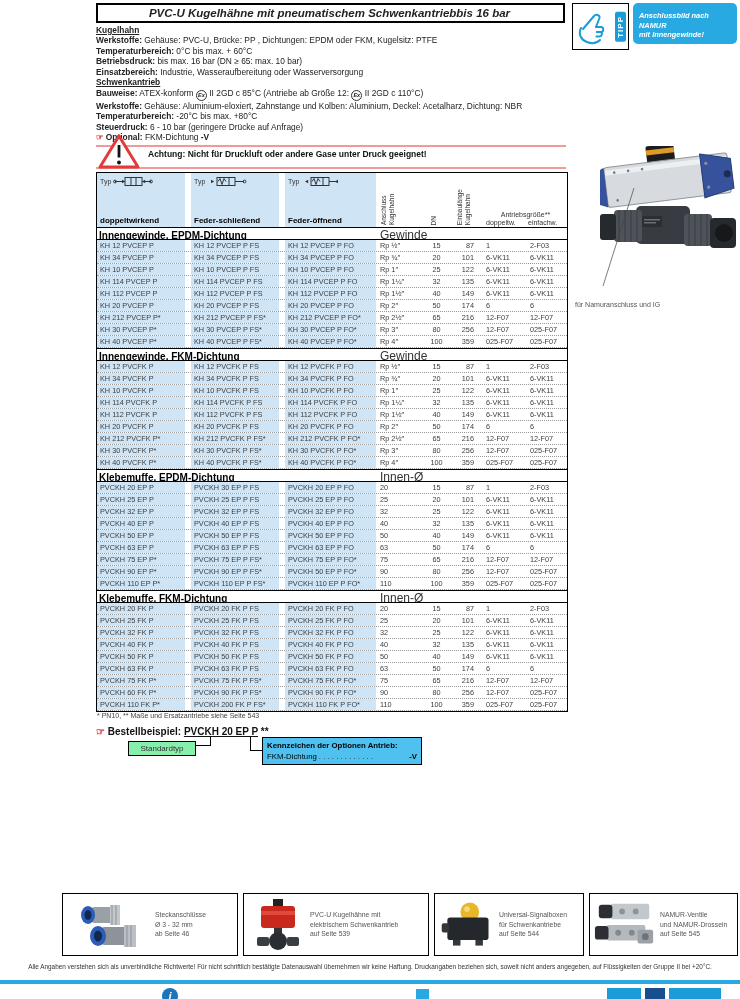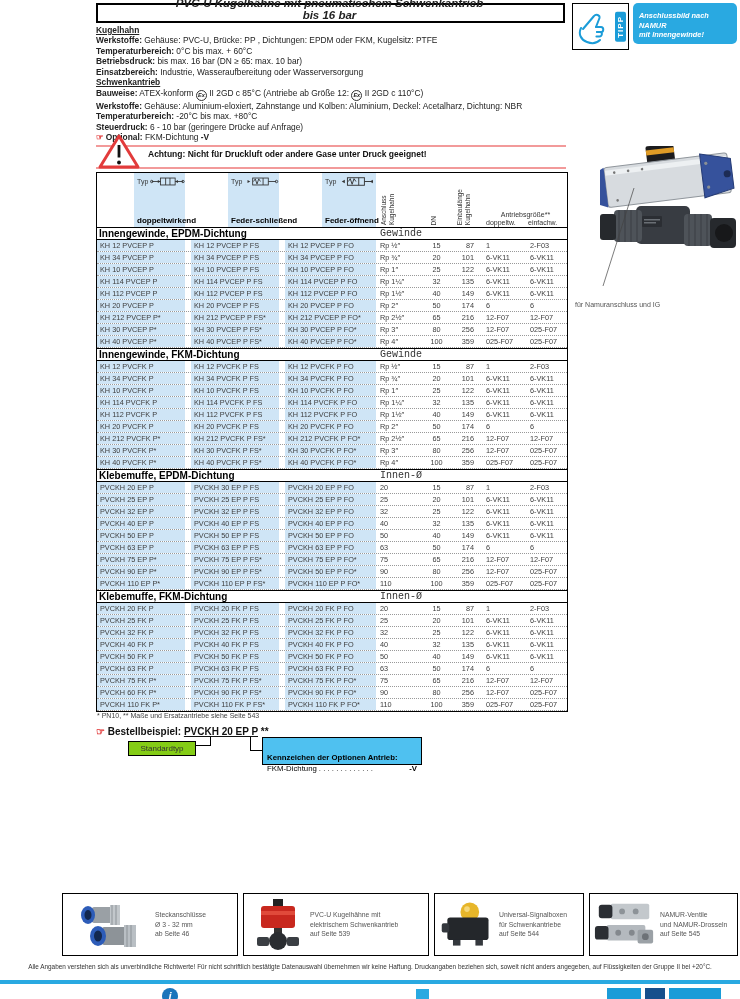--- a/index.html
+++ b/index.html
@@ -1,21 +1,21 @@
 <!DOCTYPE html>
 <html><head>
 <meta charset="utf-8">
 <style>
   html,body{margin:0;padding:0;}
   body{width:740px;height:999px;position:relative;overflow:hidden;background:#fff;
        font-family:"Liberation Sans",sans-serif;color:#222;}
   
   .header-bar{position:absolute;left:96px;top:3px;width:469px;height:20px;border:2px solid #000;
-    box-sizing:border-box;display:flex;justify-content:flex-end;align-items:center;
-    padding:0 8px 0 6px;font-style:italic;font-weight:bold;font-size:11.5px;background:#fff;flex-direction:column;}
+    box-sizing:border-box;display:flex;justify-content:center;align-items:center;
+    padding:0 8px 0 6px;font-style:italic;font-weight:bold;font-size:11.5px;background:#fff;}
   
   .tip-box{position:absolute;left:572px;top:3px;width:57px;height:47px;border:1.5px solid #000;
     box-sizing:border-box;background:#fff;display:flex;align-items:center;justify-content:space-between;padding:2px;}
   .tip-strip{writing-mode:vertical-rl;transform:rotate(180deg);background:#1b9cd8;color:#fff;
     font-weight:bold;font-size:8px;padding:4px 1px;letter-spacing:1px;border-radius:2px;}
   .tip-bubble{position:absolute;left:633px;top:3px;width:104px;height:41px;background:#29a9e1;
     border-radius:5px;color:#fff;font-style:italic;font-weight:bold;font-size:7.4px;line-height:9.5px;
     padding:8px 6px;box-sizing:border-box;}
   
   .spec-block{position:absolute;left:96px;top:25px;font-size:8.4px;line-height:10.45px;color:#222;width:520px;}
@@ -25,58 +25,58 @@
   .ex{display:inline-block;width:9px;height:9px;border:1px solid #333;border-radius:50%;
     font-size:5.5px;line-height:8px;text-align:center;font-weight:bold;font-style:italic;vertical-align:-1px;}
   
   .warn-line{position:absolute;left:96px;width:470px;height:0;border-top:2px solid #f29a9a;}
   .warn-text{position:absolute;left:148px;top:149px;font-weight:bold;font-size:8.5px;color:#111;}
   .warn-tri{position:absolute;left:97px;top:133px;}
   
   .ktable{position:absolute;left:96px;top:172px;width:472px;border:1.5px solid #000;box-sizing:border-box;background:#fff;}
   .grid{display:grid;grid-template-columns:88px 6px 88px 6px 91px 50px 26px 32px 44px 1fr;}
   .thead{height:54px;}
-  .th-name{background:#cfe5f6;position:relative;padding:3px 0 0 3px;margin-left:37px;}
+  .th-name{background:#cfe5f6;position:relative;padding:3px 0 0 3px;}
   .typ-row{font-size:7px;color:#333;display:flex;align-items:center;gap:2px;}
   .th-label{position:absolute;bottom:2px;left:3px;font-weight:bold;font-size:8px;color:#000;white-space:nowrap;}
   .th-vert{display:flex;align-items:flex-end;justify-content:flex-start;padding:0 0 2px 4px;}
   .vert{writing-mode:vertical-rl;transform:rotate(180deg);font-size:6.5px;line-height:8px;
     white-space:pre-line;color:#333;}
   .th-drive{grid-column:9/11;display:flex;flex-direction:column;justify-content:flex-end;
     font-size:7px;color:#333;padding-bottom:1px;}
   .th-drive .ttl{text-align:center;margin-bottom:1px;}
   .th-drive .sub{display:flex;}
   .th-drive .sub span:first-child{width:44px;padding-left:2px;box-sizing:border-box;}
   .th-drive .sub span:last-child{flex:1;}
   .sec-row{border-top:1.5px solid #000;border-bottom:1.5px solid #000;height:13px;box-sizing:border-box;align-items:center;}
   .sec-title{grid-column:1/6;font-weight:bold;font-size:10px;color:#000;padding-left:2px;white-space:nowrap;}
-  .sec-conn{grid-column:6/9;font-size:10px;color:#333;padding-left:4px;font-family:Liberation Mono, monospace;}
+  .sec-conn{grid-column:6/9;font-size:12px;color:#333;padding-left:4px;}
   .t-row{height:12px;box-sizing:border-box;border-bottom:1px dotted #999;align-items:center;
     font-size:7.3px;color:#3d3d3d;}
   .c{white-space:nowrap;overflow:hidden;}
   .c.name{background:#cfe5f6;align-self:stretch;display:flex;align-items:center;padding-left:3px;box-sizing:border-box;}
   .c.conn{padding-left:4px;}
   .c.dn{text-align:center;padding-right:5px;}
   .c.len{text-align:right;padding-right:10px;}
   .c.drive{padding-left:2px;}
   .footnote{position:absolute;left:97px;top:712px;font-size:7px;color:#444;}
   
   .order-line{position:absolute;left:96px;top:726px;font-size:10px;color:#111;}
   .order-line .hand{color:#e03030;font-weight:bold;}
   .order-line .b{font-weight:bold;}
   .order-line .code{text-decoration:underline;}
   .standard-box{position:absolute;left:128px;top:741px;width:68px;height:15px;border:1px solid #000;
-    box-sizing:border-box;display:flex;align-items:center;justify-content:center;font-size:8px;color:#333;background:#84cc16;}
+    box-sizing:border-box;display:flex;align-items:center;justify-content:center;font-size:8px;color:#333;background:#86efac;}
   .conn1{position:absolute;left:196px;top:737px;width:14px;height:8px;
     border-right:1px solid #000;border-bottom:1px solid #000;}
   .conn2{position:absolute;left:250px;top:737px;width:12px;height:13px;
     border-left:1px solid #000;border-bottom:1px solid #000;}
   .option-box{position:absolute;left:262px;top:737px;width:160px;height:28px;background:#4fc1f0;
     border:1px solid #000;box-sizing:border-box;padding:2px 4px;font-size:7.8px;line-height:11px;color:#000;}
-  .option-box .ttl{font-weight:bold;white-space:nowrap;margin-top:12px;}
+  .option-box .ttl{font-weight:bold;white-space:nowrap;}
   .option-box .ln{display:flex;}
   .option-box .dots{flex:1;overflow:hidden;white-space:nowrap;color:#1a1a1a;padding:0 2px;}
   .option-box .val{font-weight:bold;}
   
   .product{position:absolute;left:600px;top:146px;}
   .product-caption{position:absolute;left:575px;top:301px;font-size:7px;color:#555;}
   
   .bottom-row{position:absolute;left:62px;top:893px;width:676px;display:flex;gap:5px;}
   .bbox{border:1.2px solid #000;height:63px;box-sizing:border-box;display:flex;align-items:center;
     padding:2px 3px;background:#fff;gap:3px;}
@@ -639,21 +639,21 @@
         <span class="c name">PVCKH 90 FK P FO*</span>
         <span class="c conn">90</span>
         <span class="c dn">80</span>
         <span class="c len">256</span>
         <span class="c drive">12-F07</span>
         <span class="c drive">025-F07</span>
       </div>
       <div class="grid t-row">
         <span class="c name">PVCKH 110 FK P*</span>
         <span class="c gap"></span>
-        <span class="c name">PVCKH 110 FK P FS*</span>
+        <span class="c name">PVCKH 200 FK P FS*</span>
         <span class="c gap"></span>
         <span class="c name">PVCKH 110 FK P FO*</span>
         <span class="c conn">110</span>
         <span class="c dn">100</span>
         <span class="c len">359</span>
         <span class="c drive">025-F07</span>
         <span class="c drive">025-F07</span>
       </div>
     </div>
 </div>

